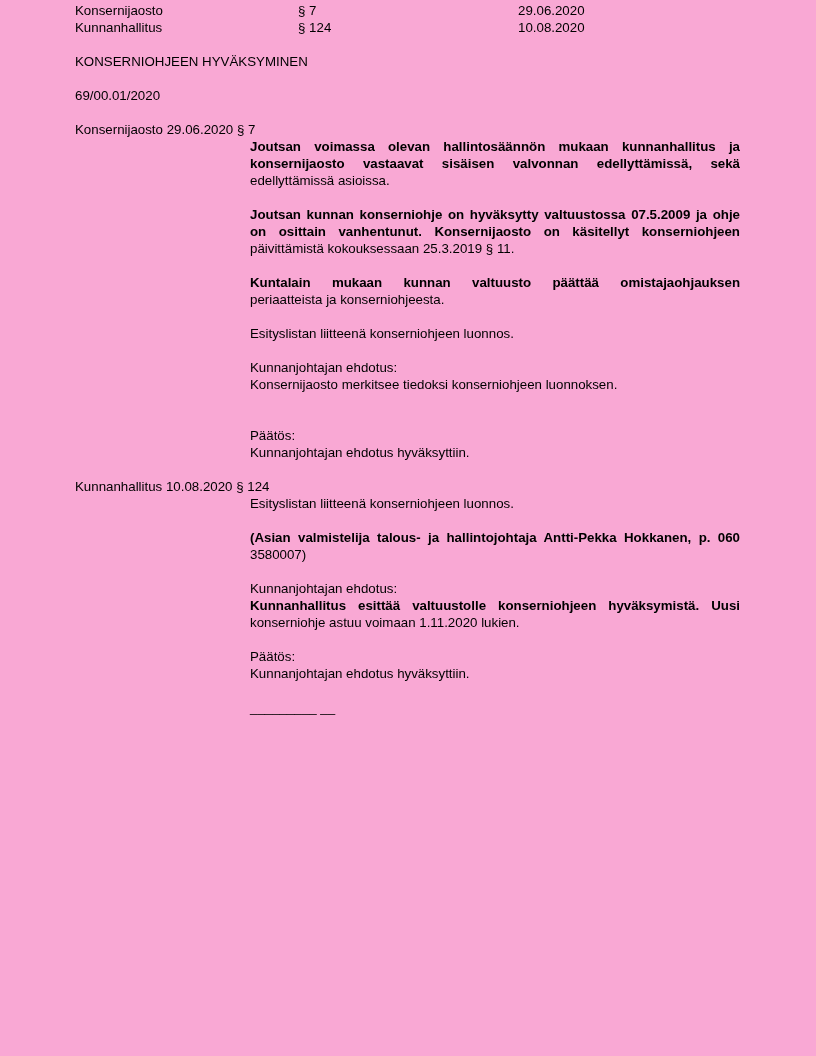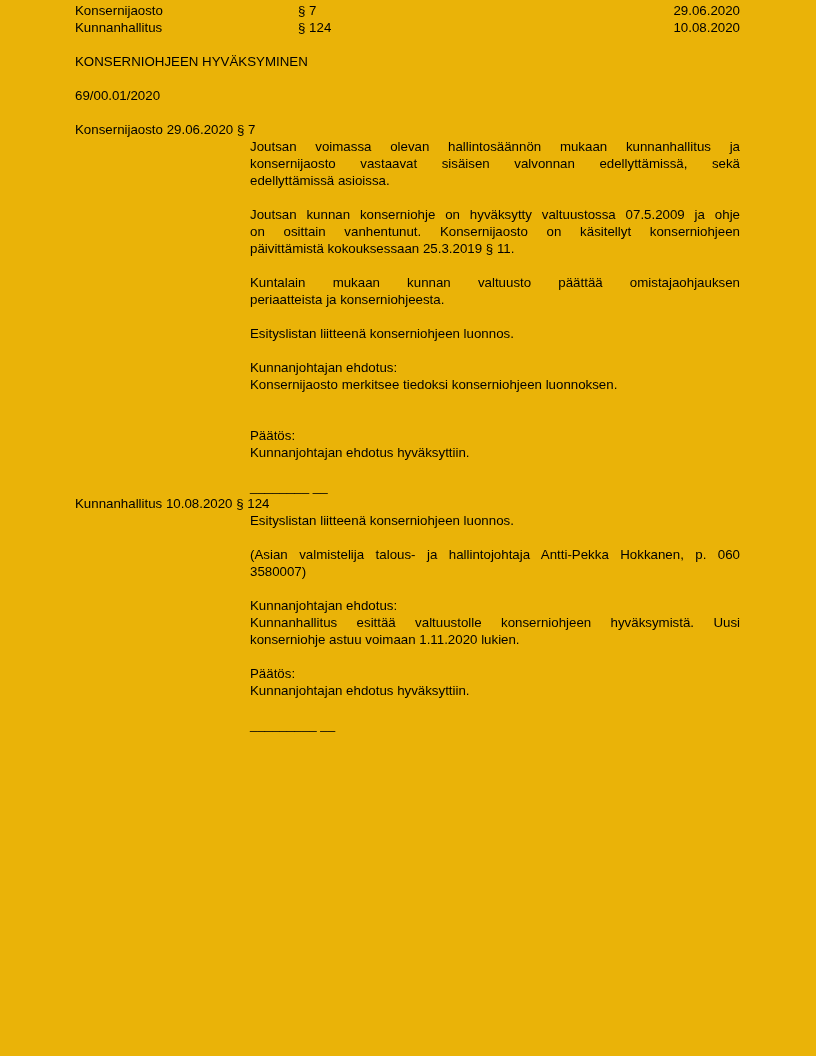--- a/index.html
+++ b/index.html
@@ -7,30 +7,30 @@
   body {
     width:816px; height:1056px;
     font-family:"Liberation Sans","DejaVu Sans",sans-serif;
     font-size:13.3px; line-height:17px; color:#000000;
     overflow:hidden;
   }
   .page {
     position:relative;
     width:816px; height:1056px;
     padding:2px 76px 0 75px;
-    background:#eab308;
+    background:#f9a8d4;
   }
   .hrow { display:flex; height:17px; }
   .c1 { width:223px; }
   .c2 { width:220px; }
-  .c3 { flex:1;text-align:right; }
+  .c3 { flex:1; }
   .blank { height:17px; }
   .line { min-height:17px; }
   .content { margin-left:175px; width:490px; }
-  .just { text-align:justify; text-align-last:justify; }
+  .just { text-align:justify; text-align-last:justify;font-weight:bold; }
   .u { }
   .sepline { white-space:pre; }
 </style>
 </head>
 <body>
 
 <div class="page">
 
   <div class="hrow">
     <span class="c1">Konsernijaosto</span>
@@ -74,21 +74,20 @@
     <div class="blank"></div>
 
     <div class="line"><span class="u">Kunnanjohtajan ehdotus</span><span>:</span></div>
     <div class="line">Konsernijaosto merkitsee tiedoksi konserniohjeen luonnoksen.</div>
     <div class="blank"></div>
     <div class="blank"></div>
 
     <div class="line"><span class="u">Päätös</span><span>:</span></div>
     <div class="line">Kunnanjohtajan ehdotus hyväksyttiin.</div>
     <div class="blank"></div>
-    <div class="line sepline">________ __</div>
   </div>
 
   <div class="line">Kunnanhallitus 10.08.2020 § 124</div>
 
   <div class="content">
     <div class="line"><span>Esityslistan </span><span class="u">liitteenä </span><span>konserniohjeen luonnos.</span></div>
     <div class="blank"></div>
 
     <div>
       <div class="line just">(Asian valmistelija talous- ja hallintojohtaja Antti-Pekka Hokkanen, p. 060</div>

